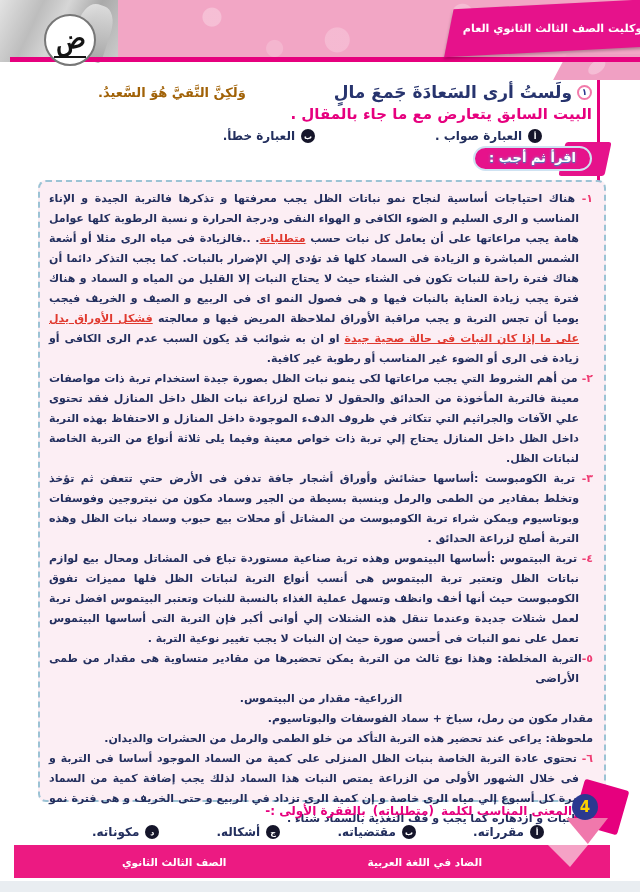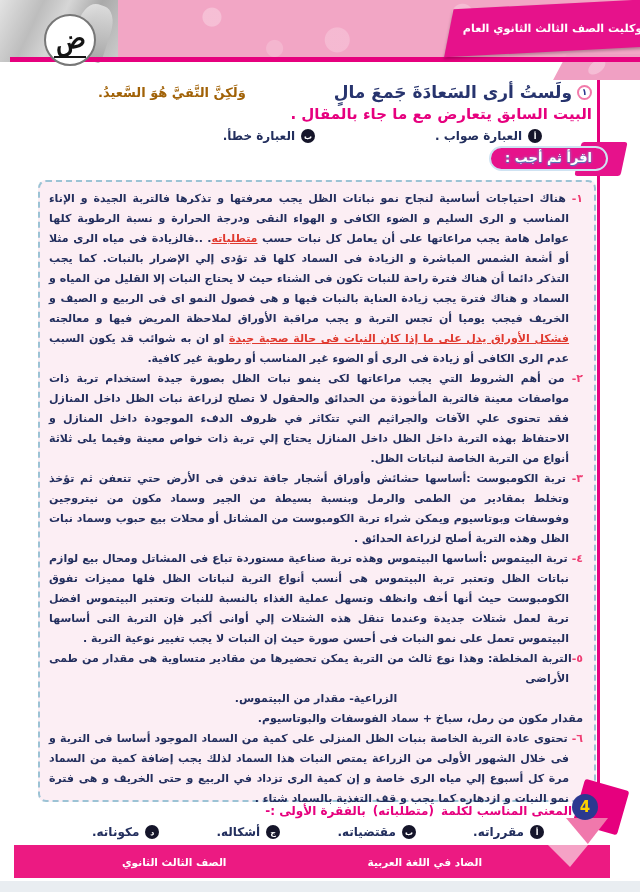--- a/index.html
+++ b/index.html
@@ -46,29 +46,29 @@
   .q1-statement { color:#e6007e; font-weight:bold; font-size:15px; margin-top:3px; text-align:right; }
   .q1-options { display:flex; margin-top:6px; }
   .opt { display:flex; align-items:center; gap:6px; }
   .opt-a { margin-right:50px; }
   .opt-b { margin-right:120px; }
   .badge { width:14px; height:14px; border-radius:50%; background:#15152a; color:#ffffff;
     font-size:8px; font-weight:bold; display:inline-flex; align-items:center; justify-content:center; flex:0 0 auto; }
   .opt-label { color:#232f5e; font-weight:bold; font-size:12px; }
 
   
-  .read-banner-wrap { position:absolute; top:146px; right:32px; height:28px; z-index:2; }
+  .read-banner-wrap { position:absolute; top:146px; right:48px; height:28px; z-index:2; }
   .read-flag { position:absolute; top:-4px; right:-16px; width:46px; height:34px; background:#e6128b;
     transform:skewX(-12deg); border-radius:3px; }
   .read-banner { position:relative; background:#e6128b; border:2px solid #cfe3f2; border-radius:14px;
     padding:2px 14px 4px 14px; color:#ffffff; font-weight:bold; font-size:13px;
     text-shadow:0 0 3px #6fa8d8, 0 1px 1px #2b6fae; white-space:nowrap; }
 
   
-  .article { position:absolute; top:180px; right:44px; left:38px; height:622px;
+  .article { position:absolute; top:180px; right:34px; left:38px; height:622px;
     background:#fceef4; border:2px dashed #9cc3d5; border-radius:8px;
     padding:7px 11px 4px 9px; direction:rtl; text-align:justify;
     color:#232f5e; font-weight:bold; font-size:11px; line-height:1.82; }
   .para { text-indent:-14px; padding-right:14px; }
   .pnum { color:#ef3e74; font-weight:bold; }
   .red-u { color:#e0392f; text-decoration:underline; text-decoration-color:#e0392f; }
   .p5-line2 { text-align:center; }
 
   
   .q2 { position:absolute; top:803px; right:48px; left:40px; direction:rtl; }
@@ -147,20 +147,21 @@
     <p class="para"><span class="pnum">٢- </span><span>من أهم الشروط التي يجب مراعاتها لكى ينمو نبات الظل بصورة جيدة استخدام تربة ذات مواصفات معينة فالتربة المأخوذة من الحدائق والحقول لا تصلح لزراعة نبات الظل داخل المنازل فقد تحتوى علي الآفات والجراثيم التي تتكاثر في ظروف الدفء الموجودة داخل المنازل و الاحتفاظ بهذه التربة داخل الظل داخل المنازل يحتاج إلي تربة ذات خواص معينة وفيما يلى ثلاثة أنواع من التربة الخاصة لنباتات الظل.</span></p>
 
     <p class="para"><span class="pnum">٣- </span><span>تربة الكومبوست :أساسها حشائش وأوراق أشجار جافة تدفن فى الأرض حتي تتعفن ثم تؤخذ وتخلط بمقادير من الطمى والرمل وبنسبة بسيطة من الجير وسماد مكون من نيتروجين وفوسفات وبوتاسيوم ويمكن شراء تربة الكومبوست من المشاتل أو محلات بيع حبوب وسماد نبات الظل وهذه التربة أصلح لزراعة الحدائق .</span></p>
 
     <p class="para"><span class="pnum">٤- </span><span>تربة البيتموس :أساسها البيتموس وهذه تربة صناعية مستوردة تباع فى المشاتل ومحال بيع لوازم نباتات الظل وتعتبر تربة البيتموس هى أنسب أنواع التربة لنباتات الظل فلها مميزات تفوق الكومبوست حيث أنها أخف وانظف وتسهل عملية الغذاء بالنسبة للنبات وتعتبر البيتموس افضل تربة لعمل شتلات جديدة وعندما تنقل هذه الشتلات إلي أوانى أكبر فإن التربة التى أساسها البيتموس تعمل على نمو النبات فى أحسن صورة حيث إن النبات لا يجب تغيير نوعية التربة .</span></p>
 
     <div class="para">
       <div><span class="pnum">٥-</span><span>التربة المخلطة: وهذا نوع ثالث من التربة يمكن تحضيرها من مقادير متساوية هى مقدار من طمى الأراضى</span></div>
       <div class="p5-line2">الزراعية- مقدار من البيتموس.</div>
       <div>مقدار مكون من رمل، سباخ + سماد الفوسفات والبوتاسيوم.</div>
+      <div>ملحوظة: يراعى عند تحضير هذه التربة التأكد من خلو الطمى والرمل من الحشرات والديدان.</div>
     </div>
 
     <p class="para"><span class="pnum">٦- </span><span>تحتوى عادة التربة الخاصة بنبات الظل المنزلى على كمية من السماد الموجود أساسا فى التربة و فى خلال الشهور الأولى من الزراعة يمتص النبات هذا السماد لذلك يجب إضافة كمية من السماد مرة كل أسبوع إلي مياه الرى خاصة و إن كمية الرى تزداد في الربيع و حتى الخريف و هى فترة نمو النبات و ازدهاره كما يجب و قف التغذية بالسماد شتاء .</span></p>
   </div>
 
   <div class="q2">
     <div class="q2-title">
       <span class="num-circle">٢</span>
       <span>المعنى المناسب لكلمة </span>
       <span class="kw">(متطلباته)</span>

